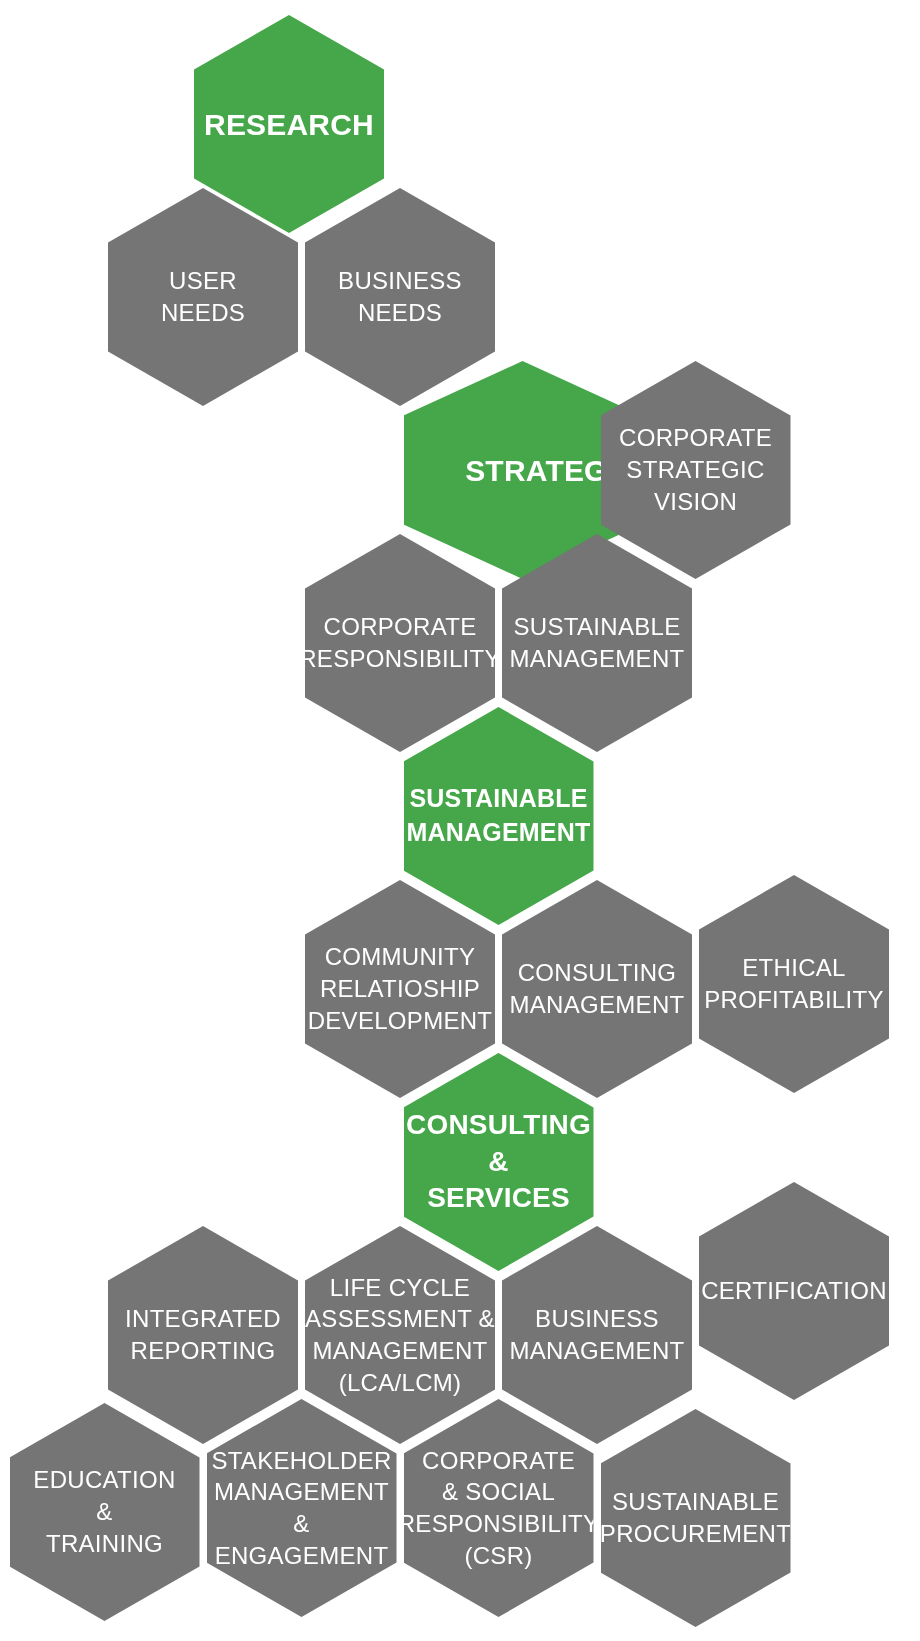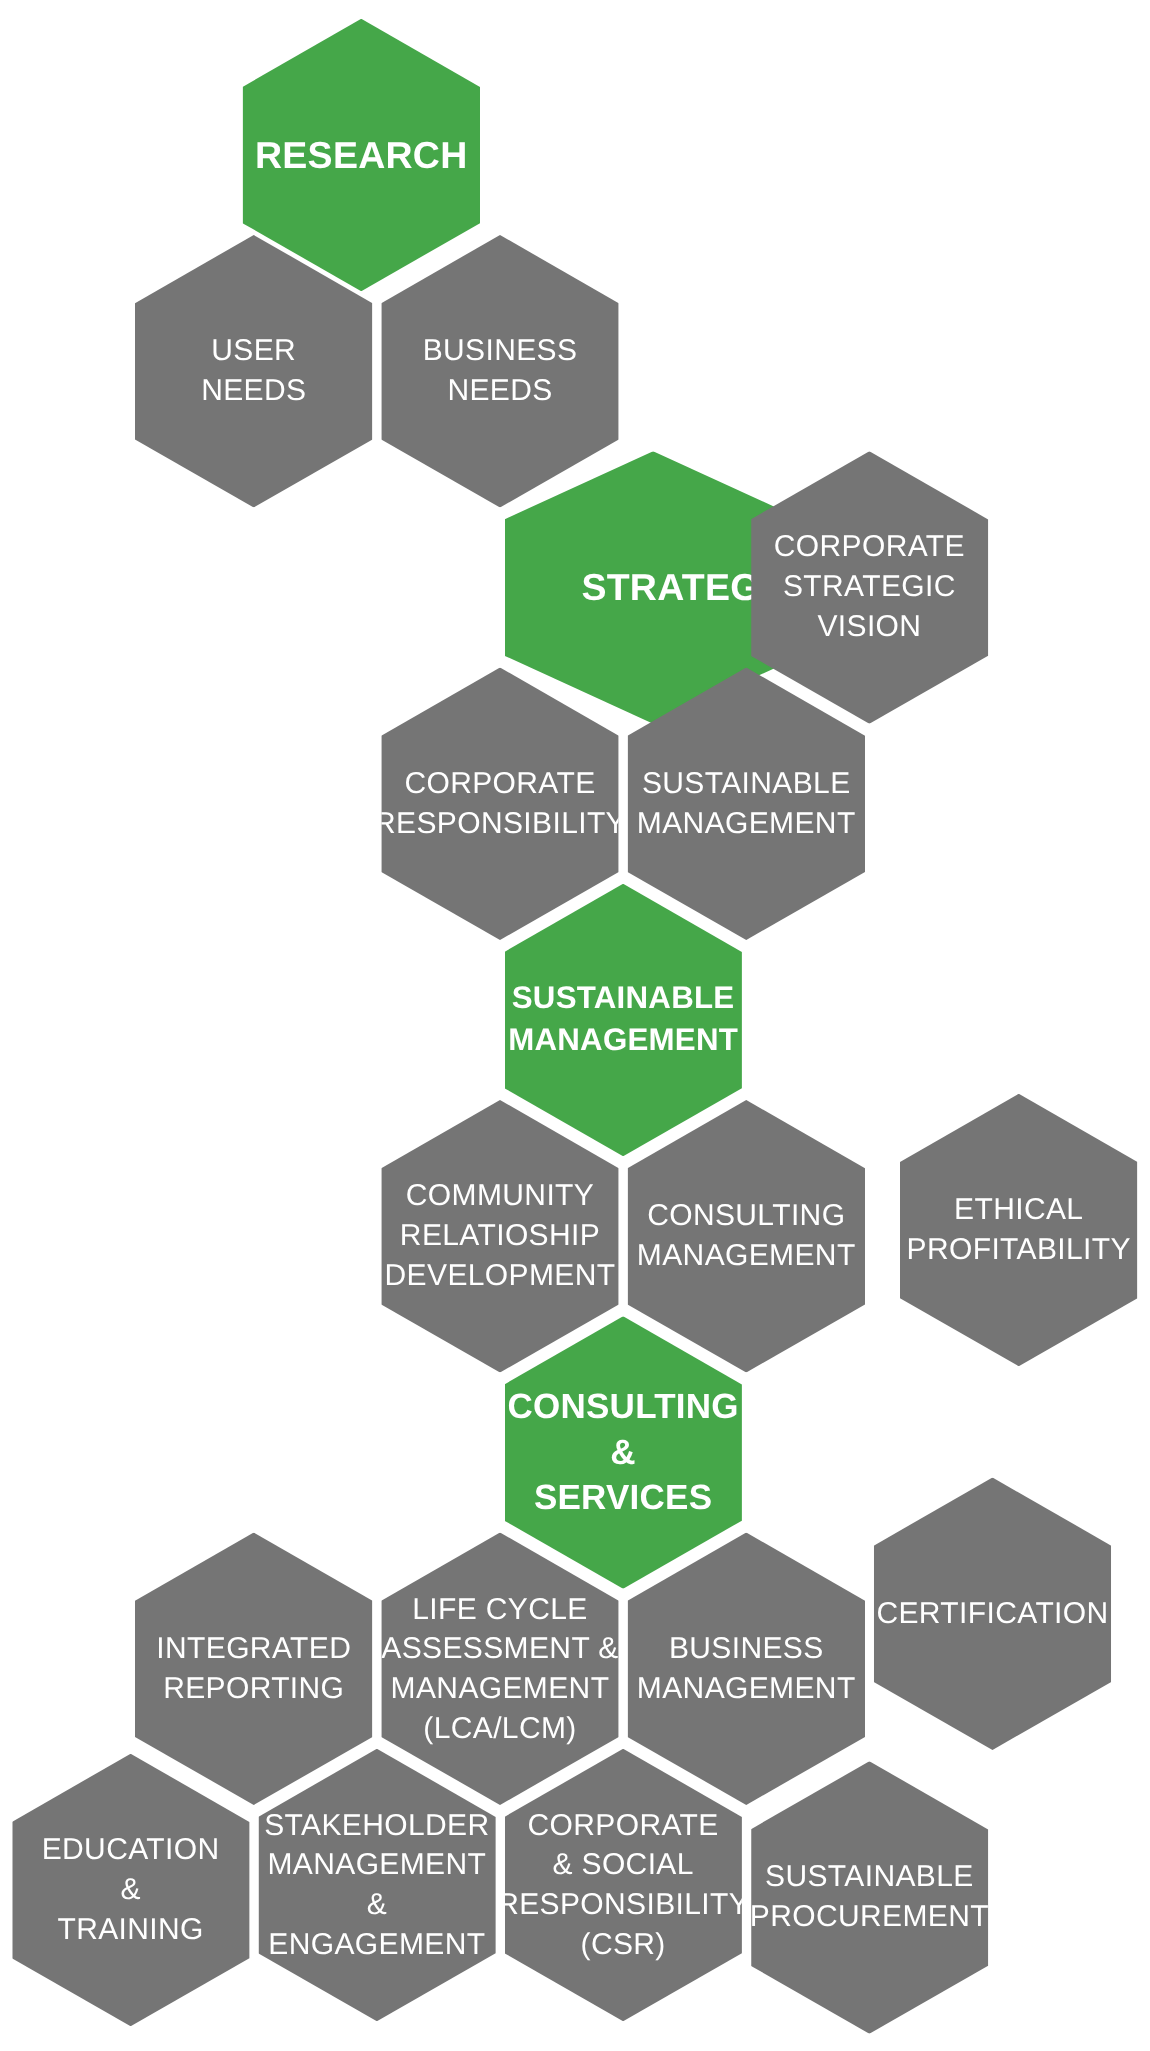--- a/index.html
+++ b/index.html
@@ -112,21 +112,21 @@
         <span class="line">RELATIOSHIP</span>
         <span class="line">DEVELOPMENT</span>
       </div>
     </div>
     <div class="hex item" style="left: 502px; top: 880px;">
       <div class="hex-label">
         <span class="line">CONSULTING</span>
         <span class="line">MANAGEMENT</span>
       </div>
     </div>
-    <div class="hex item" style="left: 699px; top: 875px; margin-left: 21px;">
+    <div class="hex item" style="left: 699px; top: 875px;">
       <div class="hex-label">
         <span class="line">ETHICAL</span>
         <span class="line">PROFITABILITY</span>
       </div>
     </div>
     <div class="hex stage sz-md" style="left: 403.5px; top: 1053px;">
       <div class="hex-label">
         <span class="line">CONSULTING</span>
         <span class="line">&amp;</span>
         <span class="line">SERVICES</span>

